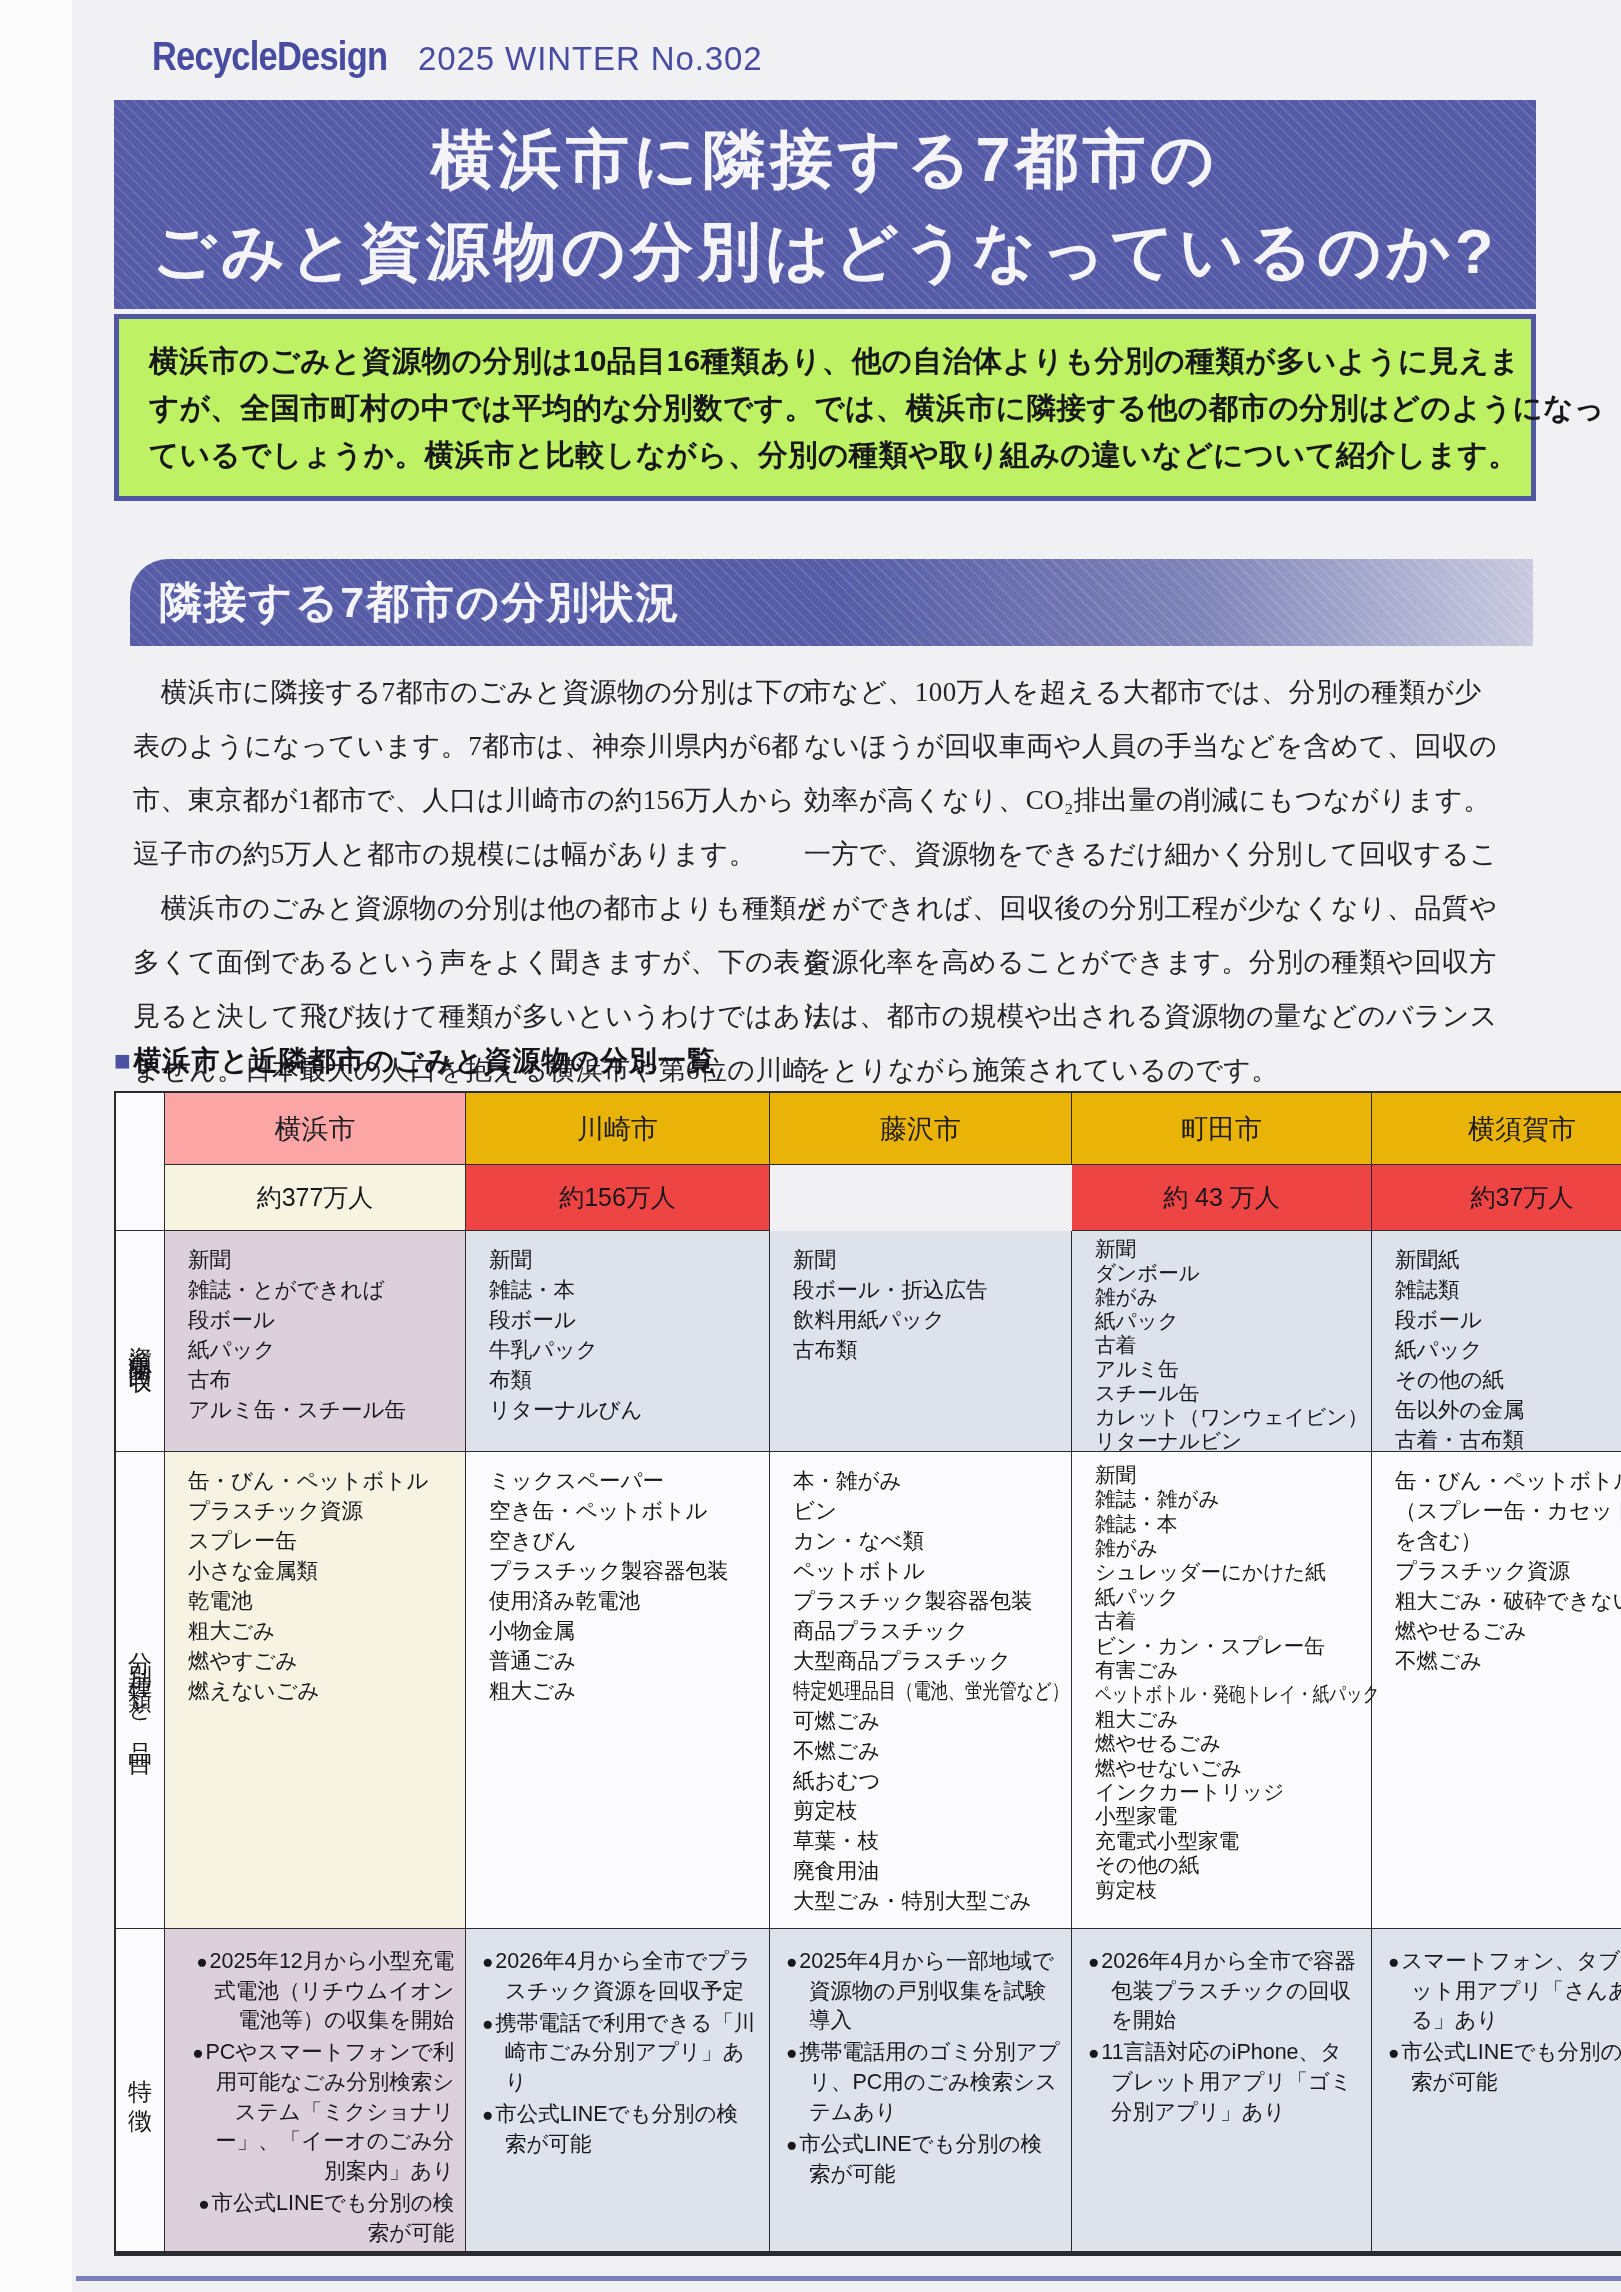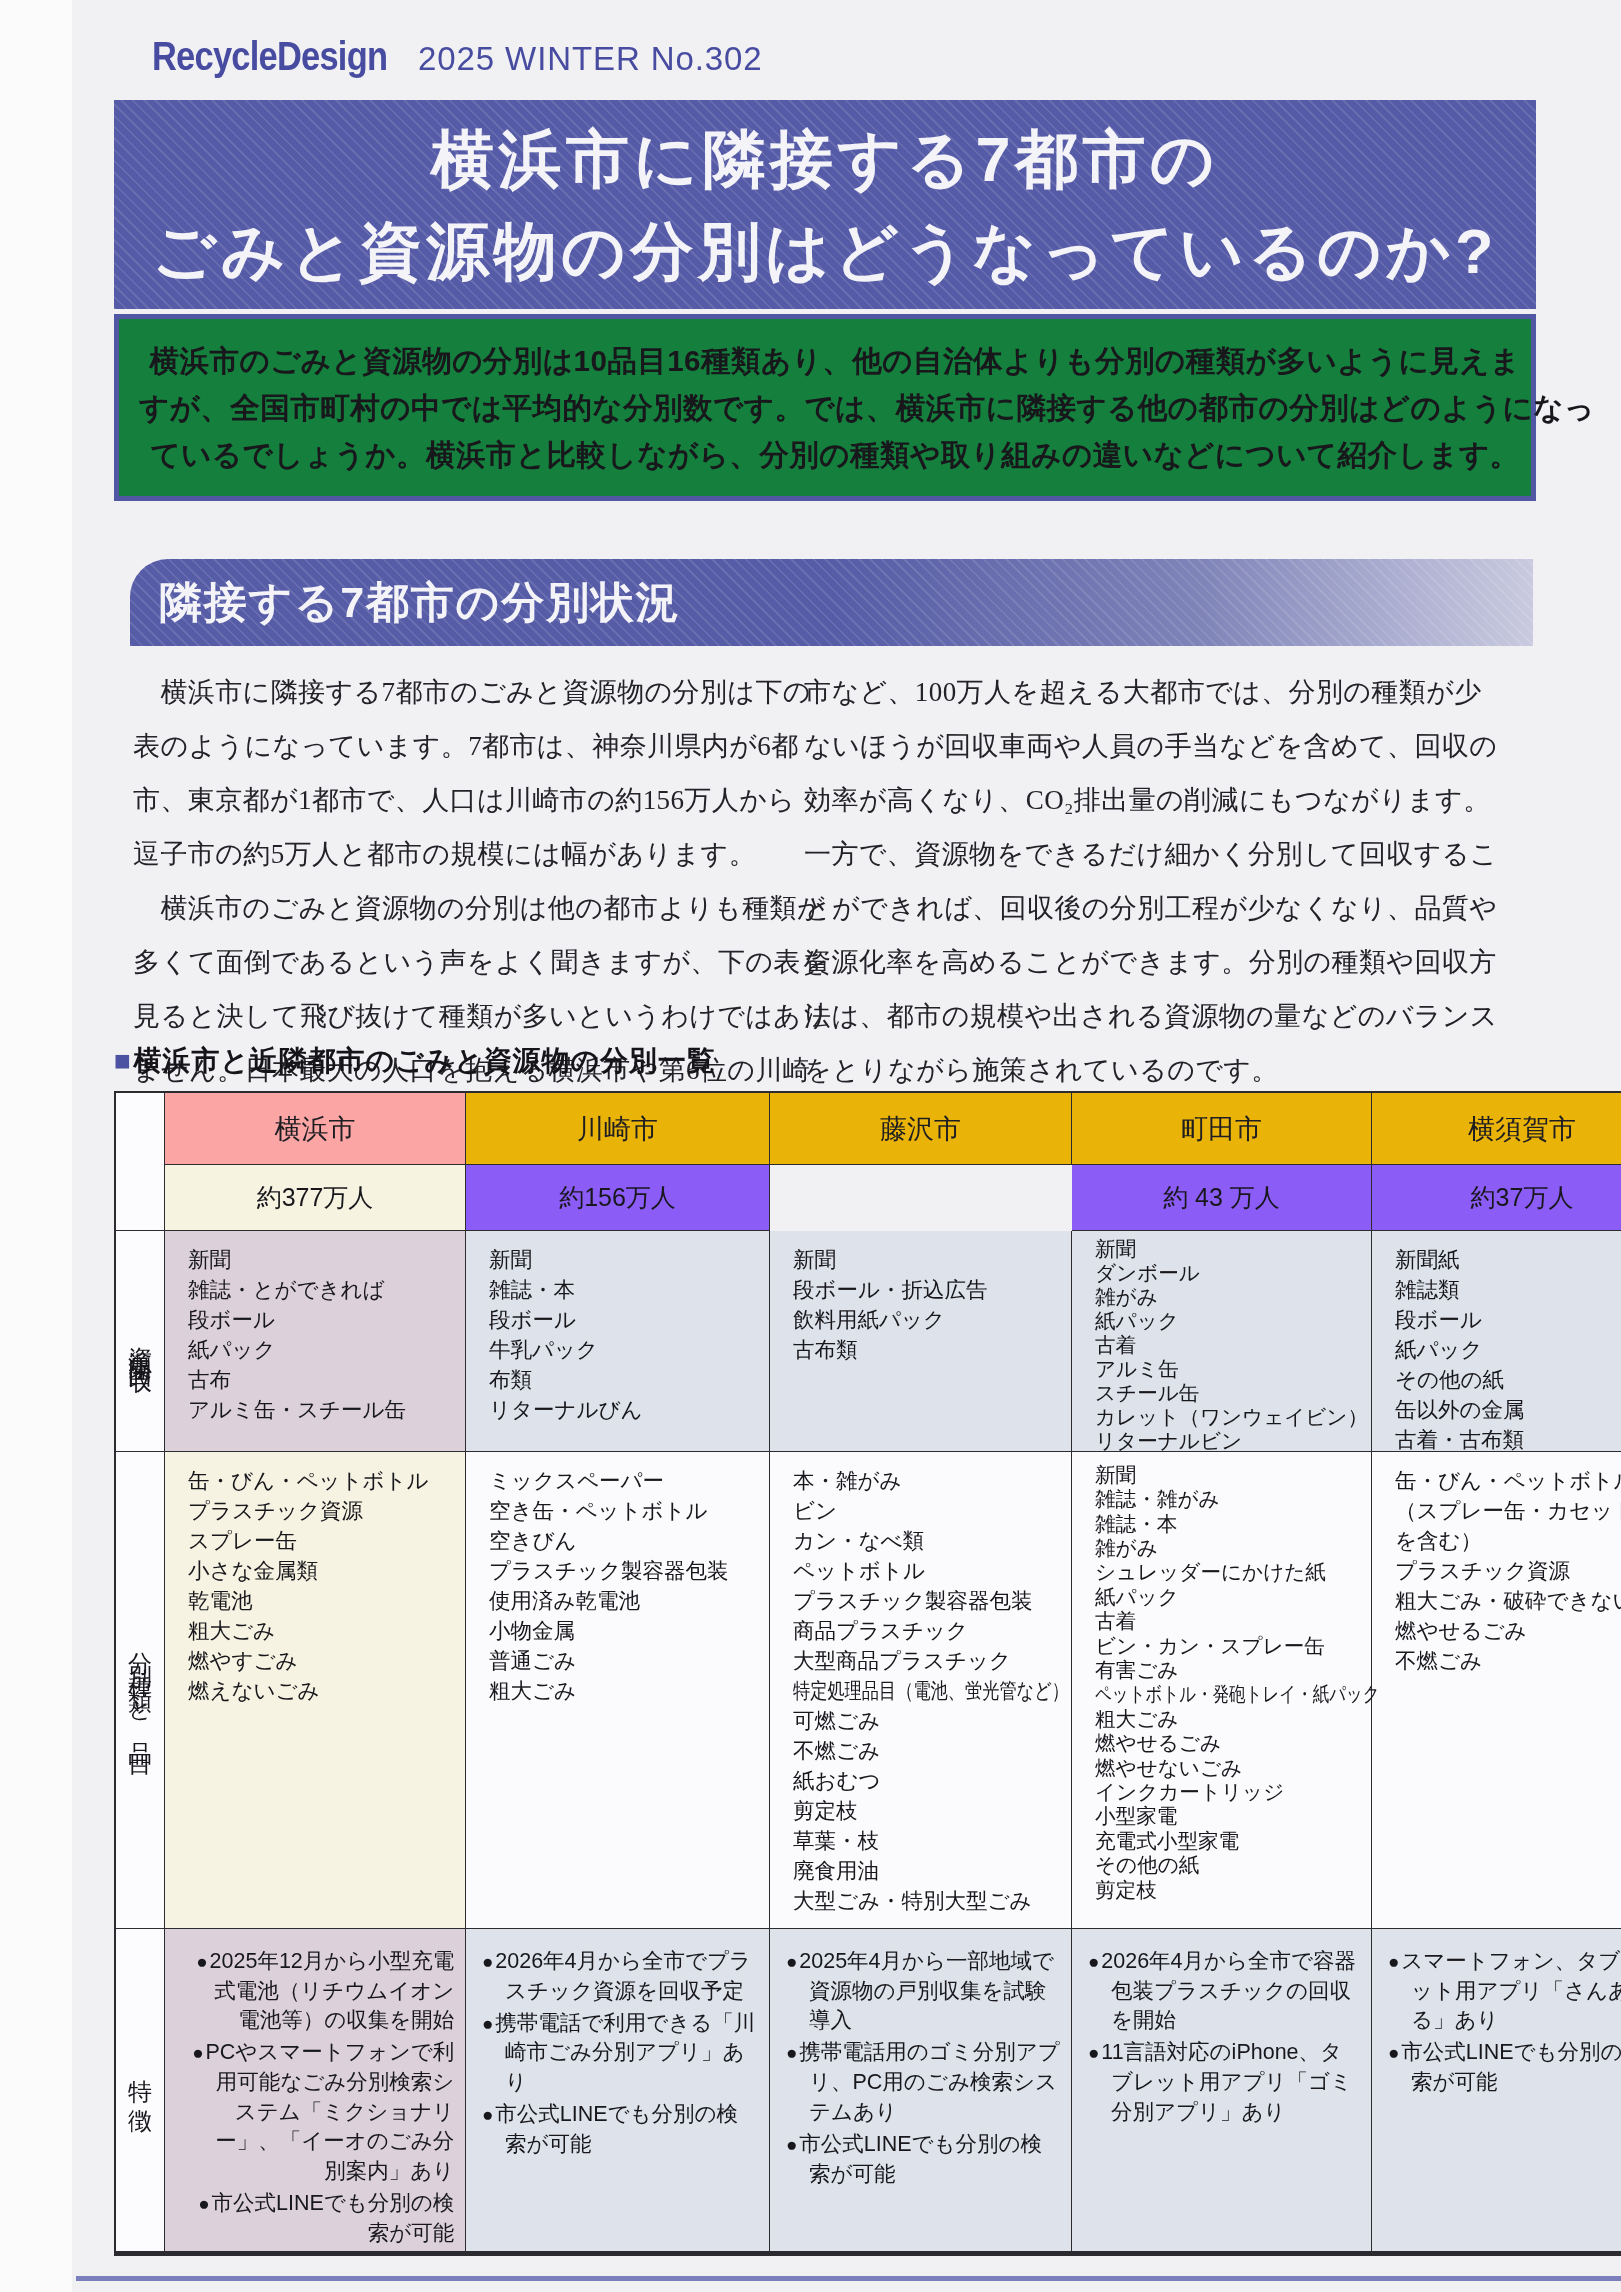--- a/index.html
+++ b/index.html
@@ -18,22 +18,22 @@
   .hatch{position:relative;}
   .hatch::after{content:"";position:absolute;inset:0;pointer-events:none;
     background:repeating-linear-gradient(45deg, rgba(255,255,255,.11) 0 1.8px, rgba(255,255,255,0) 1.8px 8px);}
   
   .banner{position:absolute;left:114px;top:100px;width:1422px;height:209px;background:#555ba6;
     display:flex;flex-direction:column;align-items:center;justify-content:center;
     color:#f3f3f8;font-weight:700;font-size:63px;line-height:92px;letter-spacing:4.5px;white-space:nowrap;}
   .banner > div{position:relative;z-index:1;}
   
   .intro{position:absolute;left:114px;top:314px;width:1422px;height:187px;box-sizing:border-box;
-    border:5.4px solid #5157a3;background:#15803d;padding:18px 0 0 20px;
-    font-size:29.6px;font-weight:700;line-height:47px;color:#17171c;letter-spacing:0.4px;white-space:nowrap;text-align:center;}
+    border:5.4px solid #5157a3;background:#bef264;padding:18px 0 0 30px;
+    font-size:29.6px;font-weight:700;line-height:47px;color:#17171c;letter-spacing:0.4px;white-space:nowrap;}
   
   .section-bar{position:absolute;left:130px;top:559px;width:1403px;height:87px;
     border-radius:38px 0 0 0;display:flex;align-items:center;
     background:linear-gradient(90deg,#565ca6 0%,#565ca6 50%,#7e83b8 76%,#abaed0 90%,#c9cadf 100%);
     color:#f4f4f8;font-size:43px;font-weight:700;letter-spacing:1.8px;padding-left:29px;box-sizing:border-box;}
   .section-bar span{position:relative;z-index:1;}
   
   .bodycol{position:absolute;top:665px;font-family:"Liberation Serif", serif;
     font-size:27px;line-height:54px;color:#222228;white-space:nowrap;letter-spacing:0.4px;}
   .bodycol.left{left:133px;}
@@ -42,21 +42,21 @@
   .table-title{position:absolute;left:114px;top:1042px;font-size:28px;font-weight:700;color:#141419;letter-spacing:0.9px;}
   .table-title .sq{color:#4c52a2;margin-right:1.8px;}
   
   .grid{position:absolute;left:114px;top:1091px;display:grid;
     grid-template-columns:49px 301px 304px 302px 300px 301px;
     grid-template-rows:72px 66px 221px 477px 322px;
     border:2.7px solid #2b2b30;border-bottom-width:5.4px;}
   .cell{box-sizing:border-box;border-right:1.8px solid #2b2b30;border-bottom:1.8px solid #2b2b30;}
   .head{display:flex;align-items:center;justify-content:center;font-size:27px;color:#1d1d22;background:#eab308;}
   .head.hl{background:#fca5a5;}
-  .pop{display:flex;align-items:center;justify-content:center;font-size:25px;color:#17171c;background:#8b5cf6;}
+  .pop{display:flex;align-items:center;justify-content:center;font-size:25px;color:#17171c;background:#ef4444;}
   .pop.hl{background:#f6f3e1;}
   .shade{background:#dee2ea;}
   .shade.hl{background:#dcd1db;}
   .white{background:#fbfbfd;}
   .white.hl{background:#f6f3e2;}
   .listcell{padding:14.3px 0 0 23px;font-size:21.5px;line-height:30px;color:#17171c;}
   .li{white-space:nowrap;}
   .cond{transform:scaleX(.8);transform-origin:left center;}
   .tight{padding-top:6.3px;font-size:20.6px;line-height:24px;}
   .tight2{padding-top:10.7px;font-size:20.6px;line-height:24.4px;}

